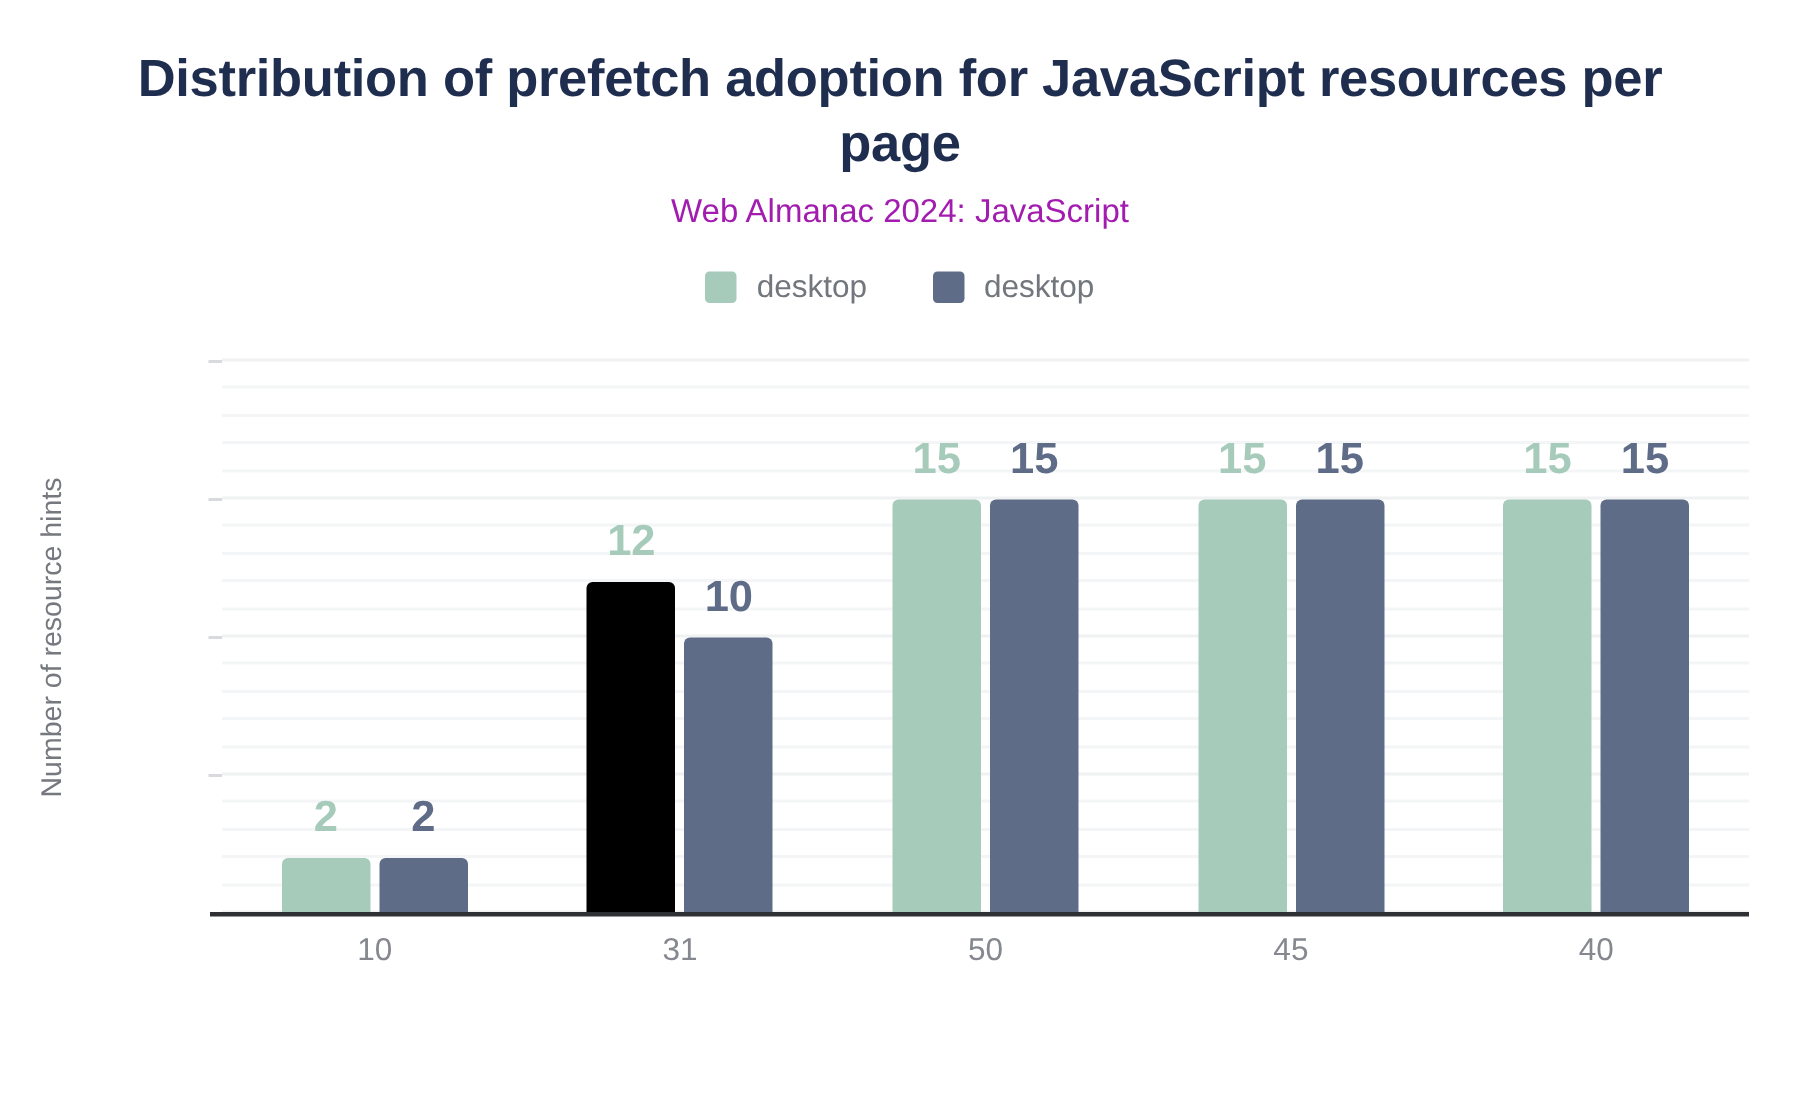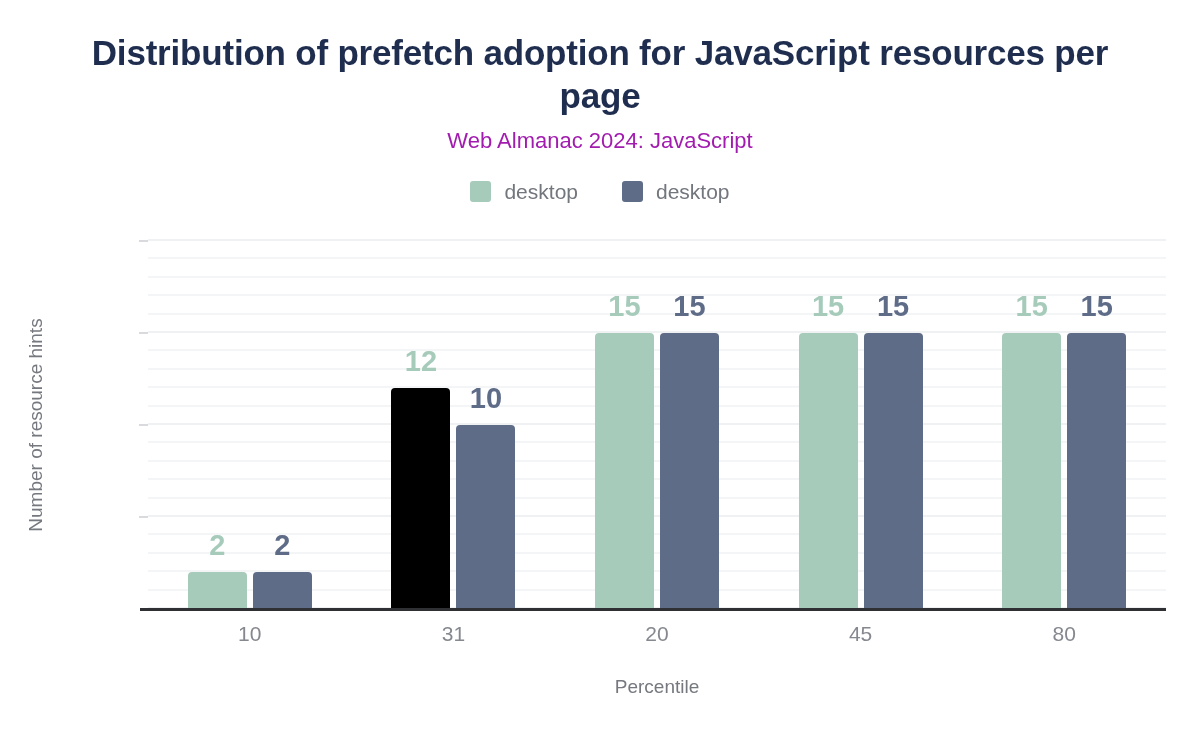--- a/index.html
+++ b/index.html
@@ -262,39 +262,38 @@
           </div>
           <span class="xtick-label">31</span>
         </div>
         <div class="group" style="left: 407.2px; width: 203.6px;">
           <div class="bar" style="background: rgb(166, 203, 187); width: 59px; left: 39.8px; height: 276px;">
             <span class="bar-value" style="color: rgb(166, 203, 187);">15</span>
           </div>
           <div class="bar" style="background: rgb(95, 108, 136); width: 59px; left: 104.8px; height: 276px;">
             <span class="bar-value" style="color: rgb(95, 108, 136);">15</span>
           </div>
-          <span class="xtick-label">20</span>
+          <span class="xtick-label">50</span>
         </div>
         <div class="group" style="left: 610.8px; width: 203.6px;">
           <div class="bar" style="background: rgb(166, 203, 187); width: 59px; left: 39.8px; height: 276px;">
             <span class="bar-value" style="color: rgb(166, 203, 187);">15</span>
           </div>
           <div class="bar" style="background: rgb(95, 108, 136); width: 59px; left: 104.8px; height: 276px;">
             <span class="bar-value" style="color: rgb(95, 108, 136);">15</span>
           </div>
           <span class="xtick-label">45</span>
         </div>
         <div class="group" style="left: 814.4px; width: 203.6px;">
           <div class="bar" style="background: rgb(166, 203, 187); width: 59px; left: 39.8px; height: 276px;">
             <span class="bar-value" style="color: rgb(166, 203, 187);">15</span>
           </div>
           <div class="bar" style="background: rgb(95, 108, 136); width: 59px; left: 104.8px; height: 276px;">
             <span class="bar-value" style="color: rgb(95, 108, 136);">15</span>
           </div>
-          <span class="xtick-label">80</span>
+          <span class="xtick-label">40</span>
         </div>
       </div>
     <div class="axis-line"></div>
   </div>
 
-  <div class="xlabel-title">Percentile</div>
 
 </div>
 
 </body></html>

